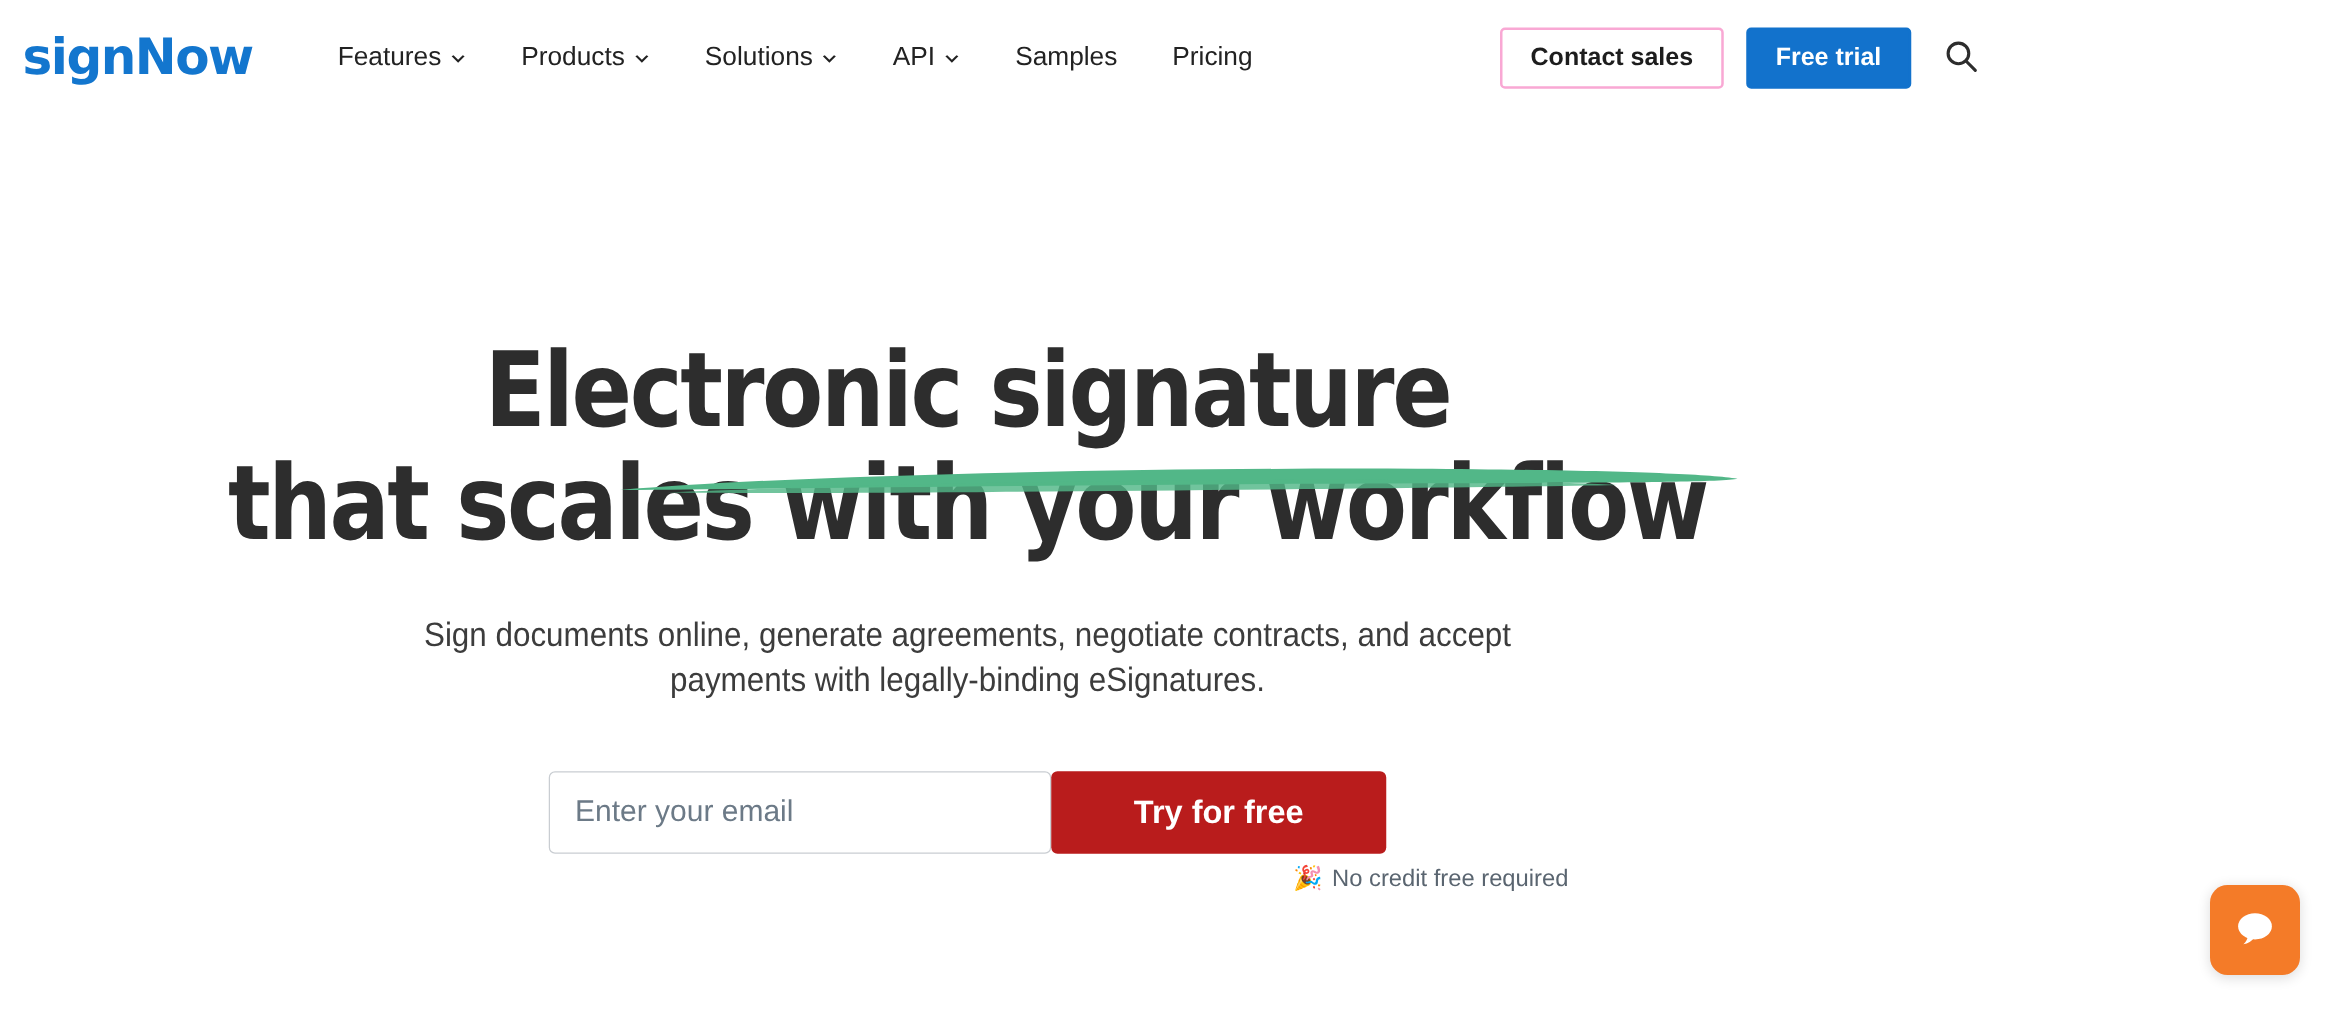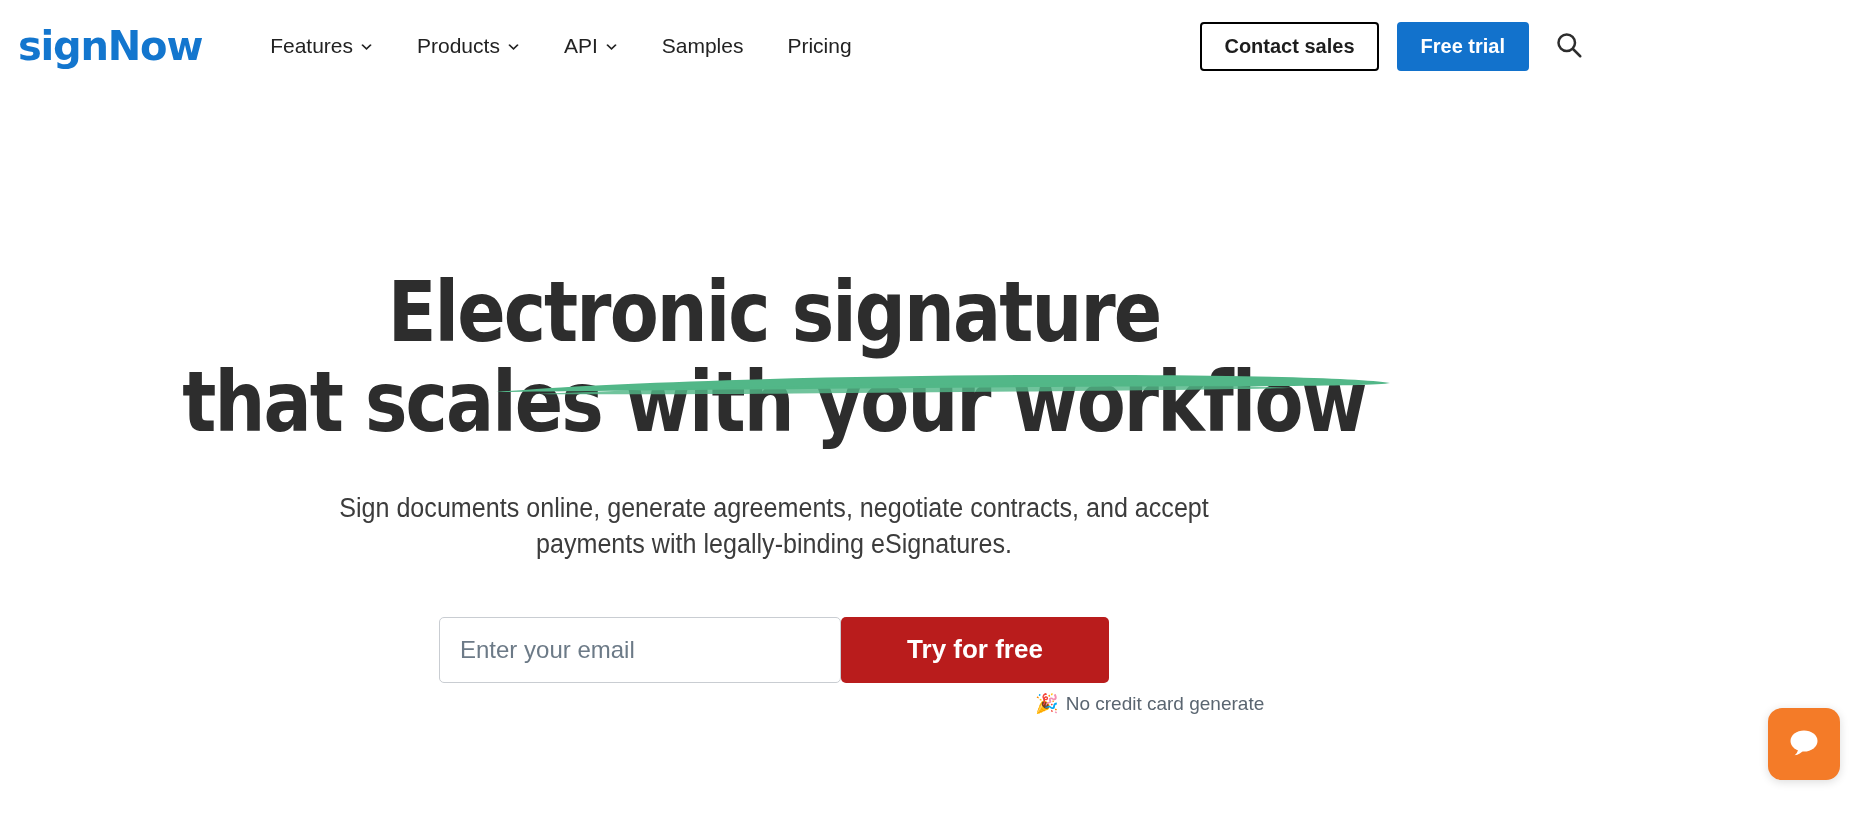--- a/index.html
+++ b/index.html
@@ -63,21 +63,21 @@
   .chev svg { display: block; }
 
   .header-right {
     margin-left: auto;
     display: flex;
     align-items: center;
     gap: 18px;
   }
 
   .btn-outline {
-    border: 2px solid #000000;
+    border: 2px solid #f9a8d4;
     border-radius: 4px;
     background: #ffffff;
     color: #1d1d1d;
     font-size: 20px;
     font-weight: 700;
     font-family: "Liberation Sans", sans-serif;
     padding: 11px 22px;
     cursor: pointer;
     white-space: nowrap;
     line-height: 1.15;
@@ -251,20 +251,28 @@
 
     <div class="nav-item">
       <span>Products</span>
       <span class="chev">
         <svg viewBox="0 0 12 12" width="13" height="13">
             <path d="M1.2 3.6 L6 8.4 L10.8 3.6 L9.4 3.0 L6 6.2 L2.6 3.0 Z" fill="#222"></path>
           </svg>
       </span>
     </div>
 
+    <div class="nav-item">
+      <span>Solutions</span>
+      <span class="chev">
+        <svg viewBox="0 0 12 12" width="13" height="13">
+            <path d="M1.2 3.6 L6 8.4 L10.8 3.6 L9.4 3.0 L6 6.2 L2.6 3.0 Z" fill="#222"></path>
+          </svg>
+      </span>
+    </div>
 
     <div class="nav-item">
       <span>API</span>
       <span class="chev">
         <svg viewBox="0 0 12 12" width="13" height="13">
             <path d="M1.2 3.6 L6 8.4 L10.8 3.6 L9.4 3.0 L6 6.2 L2.6 3.0 Z" fill="#222"></path>
           </svg>
       </span>
     </div>
 
@@ -313,21 +321,21 @@
   </div>
 
   <div class="cta-row">
     <input class="email-input" type="email" placeholder="Enter your email" value="" style="">
     <button class="try-btn">Try for free</button>
   </div>
 
   <div class="cta-note-wrap">
     <div class="cta-note">
       <span class="emoji">🎉</span>
-      <span>No credit card generate</span>
+      <span>No credit free required</span>
     </div>
   </div>
 
 </div>
 
 <button class="chat-widget">
   <span>
     <svg width="36" height="34" viewBox="0 0 36 34" fill="none">
       <ellipse cx="18" cy="15" rx="13.5" ry="10.5" fill="#ffffff"></ellipse>
       <path d="M12.5 22.5 C 11.5 26.5, 10.2 28.2, 8.6 29.3 C 12.4 28.9, 15.6 26.8, 17.4 24.2 Z" fill="#ffffff"></path>

